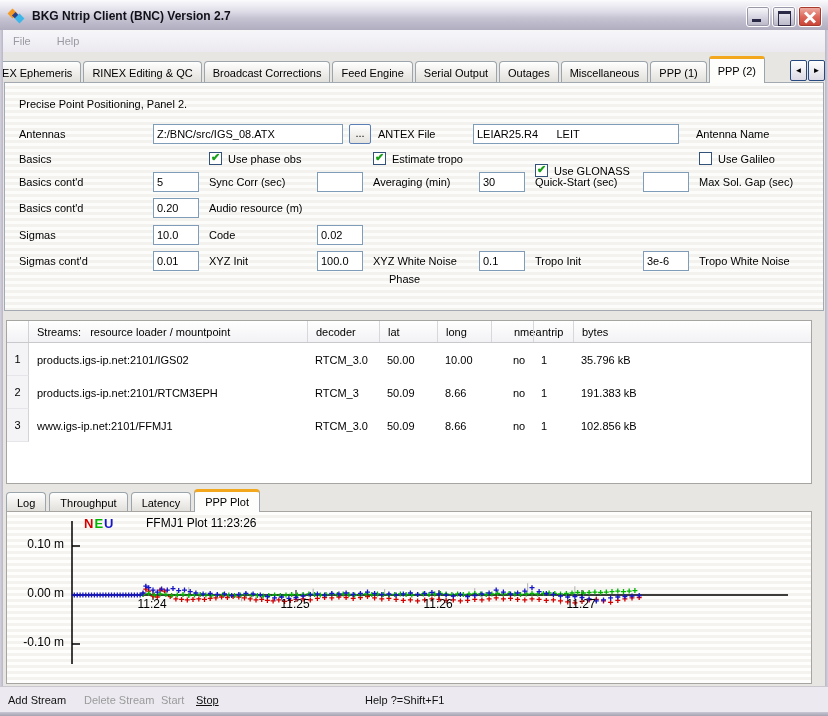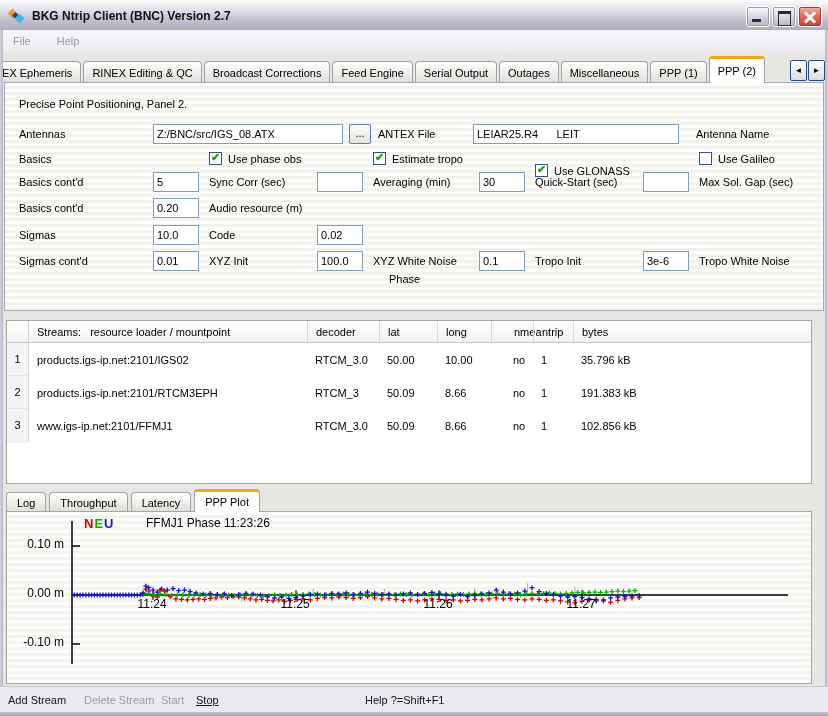--- a/index.html
+++ b/index.html
@@ -261,21 +261,21 @@
         <path d="M133.5 82.0M133.5 82.0H138.5M136.0 79.5V84.5M136.3 77.1M136.3 77.1H141.3M138.8 74.6V79.6M139.2 79.1M139.2 79.1H144.2M141.7 76.6V81.6M143.5 84.0M143.5 84.0H148.5M146.0 81.5V86.5M147.8 85.0M147.8 85.0H152.8M150.3 82.5V87.5M150.7 78.1M150.7 78.1H155.7M153.2 75.6V80.6M154.9 79.1M154.9 79.1H159.9M157.4 76.6V81.6M160.7 84.5M160.7 84.5H165.7M163.2 82.0V87.0M166.4 86.9M166.4 86.9H171.4M168.9 84.4V89.4M172.1 87.4M172.1 87.4H177.1M174.6 84.9V89.9M177.8 87.9M177.8 87.9H182.8M180.3 85.4V90.4M183.5 87.4M183.5 87.4H188.5M186.0 84.9V89.9M189.3 86.9M189.3 86.9H194.3M191.8 84.4V89.4M195 87.4M195.0 87.4H200.0M197.5 84.9V89.9M200.7 86.4M200.7 86.4H205.7M203.2 83.9V88.9M206.4 85.9M206.4 85.9H211.4M208.9 83.4V88.4M212.1 85.0M212.1 85.0H217.1M214.6 82.5V87.5M217.9 85.5M217.9 85.5H222.9M220.4 83.0V88.0M223.6 84.5M223.6 84.5H228.6M226.1 82.0V87.0M229.3 85.0M229.3 85.0H234.3M231.8 82.5V87.5M235 85.9M235.0 85.9H240.0M237.5 83.4V88.4M240.7 86.9M240.7 86.9H245.7M243.2 84.4V89.4M246.5 87.9M246.5 87.9H251.5M249.0 85.4V90.4M252.2 87.4M252.2 87.4H257.2M254.7 84.9V89.9M257.9 88.4M257.9 88.4H262.9M260.4 85.9V90.9M263.6 88.9M263.6 88.9H268.6M266.1 86.4V91.4M269.3 87.9M269.3 87.9H274.3M271.8 85.4V90.4M275.1 89.4M275.1 89.4H280.1M277.6 86.9V91.9M280.8 88.4M280.8 88.4H285.8M283.3 85.9V90.9M286.5 87.4M286.5 87.4H291.5M289.0 84.9V89.9M293.6 86.9M293.6 86.9H298.6M296.1 84.4V89.4M300.8 87.9M300.8 87.9H305.8M303.3 85.4V90.4M307.9 86.4M307.9 86.4H312.9M310.4 83.9V88.9M315.1 85.5M315.1 85.5H320.1M317.6 83.0V88.0M322.3 85.9M322.3 85.9H327.3M324.8 83.4V88.4M329.4 85.0M329.4 85.0H334.4M331.9 82.5V87.5M336.6 85.5M336.6 85.5H341.6M339.1 83.0V88.0M343.7 86.4M343.7 86.4H348.7M346.2 83.9V88.9M350.9 85.5M350.9 85.5H355.9M353.4 83.0V88.0M358 84.5M358.0 84.5H363.0M360.5 82.0V87.0M365.1 85.9M365.1 85.9H370.1M367.6 83.4V88.4M372.3 86.9M372.3 86.9H377.3M374.8 84.4V89.4M379.4 86.4M379.4 86.4H384.4M381.9 83.9V88.9M386.6 87.4M386.6 87.4H391.6M389.1 84.9V89.9M393.8 88.4M393.8 88.4H398.8M396.3 85.9V90.9M400.9 87.9M400.9 87.9H405.9M403.4 85.4V90.4M408.1 88.9M408.1 88.9H413.1M410.6 86.4V91.4M415.2 87.9M415.2 87.9H420.2M417.7 85.4V90.4M422.4 86.9M422.4 86.9H427.4M424.9 84.4V89.4M429.5 87.4M429.5 87.4H434.5M432.0 84.9V89.9M436.6 88.4M436.6 88.4H441.6M439.1 85.9V90.9M443.8 87.9M443.8 87.9H448.8M446.3 85.4V90.4M450.9 88.9M450.9 88.9H455.9M453.4 86.4V91.4M458.1 88.4M458.1 88.4H463.1M460.6 85.9V90.9M465.3 87.4M465.3 87.4H470.3M467.8 84.9V89.9M472.4 87.9M472.4 87.9H477.4M474.9 85.4V90.4M479.6 86.9M479.6 86.9H484.6M482.1 84.4V89.4M486.7 85.9M486.7 85.9H491.7M489.2 83.4V88.4M493.9 86.9M493.9 86.9H498.9M496.4 84.4V89.4M501 86.4M501.0 86.4H506.0M503.5 83.9V88.9M508.1 87.4M508.1 87.4H513.1M510.6 84.9V89.9M515.3 87.9M515.3 87.9H520.3M517.8 85.4V90.4M522.5 86.9M522.5 86.9H527.5M525.0 84.4V89.4M529.6 87.4M529.6 87.4H534.6M532.1 84.9V89.9M536.8 88.4M536.8 88.4H541.8M539.3 85.9V90.9M543.9 87.9M543.9 87.9H548.9M546.4 85.4V90.4M551 88.9M551.0 88.9H556.0M553.5 86.4V91.4M558.2 89.9M558.2 89.9H563.2M560.7 87.4V92.4M565.4 90.8M565.4 90.8H570.4M567.9 88.3V93.3M572.5 89.4M572.5 89.4H577.5M575.0 86.9V91.9M579.6 87.9M579.6 87.9H584.6M582.1 85.4V90.4M586.8 87.4M586.8 87.4H591.8M589.3 84.9V89.9M594 88.9M594.0 88.9H599.0M596.5 86.4V91.4M601.1 90.3M601.1 90.3H606.1M603.6 87.8V92.8M608.3 88.4M608.3 88.4H613.3M610.8 85.9V90.9M615.4 86.9M615.4 86.9H620.4M617.9 84.4V89.4M622.5 85.9M622.5 85.9H627.5M625.0 83.4V88.4M629.7 85.5M629.7 85.5H634.7M632.2 83.0V88.0" stroke="#d40000" stroke-width="1.3" fill="none"></path>
         <path d="M133.5 82.5M133.5 82.5H138.5M136.0 80.0V85.0M139.2 81.5M139.2 81.5H144.2M141.7 79.0V84.0M144.9 83.0M144.9 83.0H149.9M147.4 80.5V85.5M150.7 82.0M150.7 82.0H155.7M153.2 79.5V84.5M156.4 82.5M156.4 82.5H161.4M158.9 80.0V85.0M162.1 83.5M162.1 83.5H167.1M164.6 81.0V86.0M167.8 83.0M167.8 83.0H172.8M170.3 80.5V85.5M173.5 82.5M173.5 82.5H178.5M176.0 80.0V85.0M179.3 83.5M179.3 83.5H184.3M181.8 81.0V86.0M185 83.0M185.0 83.0H190.0M187.5 80.5V85.5M190.7 82.5M190.7 82.5H195.7M193.2 80.0V85.0M196.4 83.0M196.4 83.0H201.4M198.9 80.5V85.5M202.1 83.5M202.1 83.5H207.1M204.6 81.0V86.0M207.8 83.0M207.8 83.0H212.8M210.3 80.5V85.5M213.6 82.5M213.6 82.5H218.6M216.1 80.0V85.0M219.3 83.0M219.3 83.0H224.3M221.8 80.5V85.5M225 83.5M225.0 83.5H230.0M227.5 81.0V86.0M230.7 83.0M230.7 83.0H235.7M233.2 80.5V85.5M236.4 82.5M236.4 82.5H241.4M238.9 80.0V85.0M242.2 83.0M242.2 83.0H247.2M244.7 80.5V85.5M247.9 83.5M247.9 83.5H252.9M250.4 81.0V86.0M253.60000000000002 84.0M253.6 84.0H258.6M256.1 81.5V86.5M259.3 83.5M259.3 83.5H264.3M261.8 81.0V86.0M265.1 83.0M265.1 83.0H270.1M267.6 80.5V85.5M270.8 83.5M270.8 83.5H275.8M273.3 81.0V86.0M276.5 83.0M276.5 83.0H281.5M279.0 80.5V85.5M282.2 82.5M282.2 82.5H287.2M284.7 80.0V85.0M287.9 83.0M287.9 83.0H292.9M290.4 80.5V85.5M293.6 82.5M293.6 82.5H298.6M296.1 80.0V85.0M299.4 82.0M299.4 82.0H304.4M301.9 79.5V84.5M305.1 82.5M305.1 82.5H310.1M307.6 80.0V85.0M310.8 83.0M310.8 83.0H315.8M313.3 80.5V85.5M316.5 82.5M316.5 82.5H321.5M319.0 80.0V85.0M322.3 82.0M322.3 82.0H327.3M324.8 79.5V84.5M328 82.5M328.0 82.5H333.0M330.5 80.0V85.0M333.7 82.0M333.7 82.0H338.7M336.2 79.5V84.5M339.4 82.5M339.4 82.5H344.4M341.9 80.0V85.0M345.1 83.0M345.1 83.0H350.1M347.6 80.5V85.5M350.9 82.5M350.9 82.5H355.9M353.4 80.0V85.0M356.6 82.0M356.6 82.0H361.6M359.1 79.5V84.5M362.3 82.5M362.3 82.5H367.3M364.8 80.0V85.0M368 82.0M368.0 82.0H373.0M370.5 79.5V84.5M373.7 82.5M373.7 82.5H378.7M376.2 80.0V85.0M379.4 83.0M379.4 83.0H384.4M381.9 80.5V85.5M385.2 82.5M385.2 82.5H390.2M387.7 80.0V85.0M390.9 82.0M390.9 82.0H395.9M393.4 79.5V84.5M396.6 82.5M396.6 82.5H401.6M399.1 80.0V85.0M402.3 83.0M402.3 83.0H407.3M404.8 80.5V85.5M408.1 82.5M408.1 82.5H413.1M410.6 80.0V85.0M413.8 82.0M413.8 82.0H418.8M416.3 79.5V84.5M419.5 82.5M419.5 82.5H424.5M422.0 80.0V85.0M425.2 82.0M425.2 82.0H430.2M427.7 79.5V84.5M430.9 81.5M430.9 81.5H435.9M433.4 79.0V84.0M436.6 82.0M436.6 82.0H441.6M439.1 79.5V84.5M442.4 82.5M442.4 82.5H447.4M444.9 80.0V85.0M448.1 82.0M448.1 82.0H453.1M450.6 79.5V84.5M453.8 82.5M453.8 82.5H458.8M456.3 80.0V85.0M459.5 82.0M459.5 82.0H464.5M462.0 79.5V84.5M465.3 81.5M465.3 81.5H470.3M467.8 79.0V84.0M471 82.0M471.0 82.0H476.0M473.5 79.5V84.5M476.7 82.5M476.7 82.5H481.7M479.2 80.0V85.0M482.4 82.0M482.4 82.0H487.4M484.9 79.5V84.5M488.1 81.5M488.1 81.5H493.1M490.6 79.0V84.0M493.9 82.0M493.9 82.0H498.9M496.4 79.5V84.5M499.6 81.5M499.6 81.5H504.6M502.1 79.0V84.0M505.3 82.0M505.3 82.0H510.3M507.8 79.5V84.5M511 82.5M511.0 82.5H516.0M513.5 80.0V85.0M516.7 82.0M516.7 82.0H521.7M519.2 79.5V84.5M522.5 81.5M522.5 81.5H527.5M525.0 79.0V84.0M528.2 82.0M528.2 82.0H533.2M530.7 79.5V84.5M533.9 81.5M533.9 81.5H538.9M536.4 79.0V84.0M539.6 81.0M539.6 81.0H544.6M542.1 78.5V83.5M545.3 81.5M545.3 81.5H550.3M547.8 79.0V84.0M551 82.0M551.0 82.0H556.0M553.5 79.5V84.5M556.8 81.5M556.8 81.5H561.8M559.3 79.0V84.0M562.5 81.0M562.5 81.0H567.5M565.0 78.5V83.5M568.2 80.5M568.2 80.5H573.2M570.7 78.0V83.0M573.9 81.0M573.9 81.0H578.9M576.4 78.5V83.5M579.6 80.5M579.6 80.5H584.6M582.1 78.0V83.0M585.4 80.1M585.4 80.1H590.4M587.9 77.6V82.6M591.1 80.5M591.1 80.5H596.1M593.6 78.0V83.0M596.8 80.1M596.8 80.1H601.8M599.3 77.6V82.6M602.5 79.6M602.5 79.6H607.5M605.0 77.1V82.1M608.3 79.1M608.3 79.1H613.3M610.8 76.6V81.6M614 79.6M614.0 79.6H619.0M616.5 77.1V82.1M619.7 79.1M619.7 79.1H624.7M622.2 76.6V81.6M625.4 78.6M625.4 78.6H630.4M627.9 76.1V81.1" stroke="#00b400" stroke-width="1.3" fill="none"></path>
         <path d="M64.8 83.0M64.8 83.0H69.8M67.3 80.5V85.5M67.7 83.0M67.7 83.0H72.7M70.2 80.5V85.5M70.6 83.0M70.6 83.0H75.6M73.1 80.5V85.5M73.4 83.0M73.4 83.0H78.4M75.9 80.5V85.5M76.3 83.0M76.3 83.0H81.3M78.8 80.5V85.5M79.2 83.0M79.2 83.0H84.2M81.7 80.5V85.5M82 83.0M82.0 83.0H87.0M84.5 80.5V85.5M84.9 83.0M84.9 83.0H89.9M87.4 80.5V85.5M87.7 83.0M87.7 83.0H92.7M90.2 80.5V85.5M90.6 83.0M90.6 83.0H95.6M93.1 80.5V85.5M93.5 83.0M93.5 83.0H98.5M96.0 80.5V85.5M96.3 83.0M96.3 83.0H101.3M98.8 80.5V85.5M99.2 83.0M99.2 83.0H104.2M101.7 80.5V85.5M102 83.0M102.0 83.0H107.0M104.5 80.5V85.5M104.9 83.0M104.9 83.0H109.9M107.4 80.5V85.5M107.8 83.0M107.8 83.0H112.8M110.3 80.5V85.5M110.6 83.0M110.6 83.0H115.6M113.1 80.5V85.5M113.5 83.0M113.5 83.0H118.5M116.0 80.5V85.5M116.3 83.0M116.3 83.0H121.3M118.8 80.5V85.5M119.2 83.0M119.2 83.0H124.2M121.7 80.5V85.5M122 83.0M122.0 83.0H127.0M124.5 80.5V85.5M124.9 83.0M124.9 83.0H129.9M127.4 80.5V85.5M127.80000000000001 83.0M127.8 83.0H132.8M130.3 80.5V85.5M130.6 83.0M130.6 83.0H135.6M133.1 80.5V85.5M133.5 81.0M133.5 81.0H138.5M136.0 78.5V83.5M136.3 74.2M136.3 74.2H141.3M138.8 71.7V76.7M139.2 75.7M139.2 75.7H144.2M141.7 73.2V78.2M143.5 78.1M143.5 78.1H148.5M146.0 75.6V80.6M147.8 80.1M147.8 80.1H152.8M150.3 77.6V82.6M152.1 77.1M152.1 77.1H157.1M154.6 74.6V79.6M157.8 78.1M157.8 78.1H162.8M160.3 75.6V80.6M163.5 76.6M163.5 76.6H168.5M166.0 74.1V79.1M169.2 78.6M169.2 78.6H174.2M171.7 76.1V81.1M175 78.1M175.0 78.1H180.0M177.5 75.6V80.6M180.7 79.6M180.7 79.6H185.7M183.2 77.1V82.1M186.4 81.0M186.4 81.0H191.4M188.9 78.5V83.5M193.6 82.0M193.6 82.0H198.6M196.1 79.5V84.5M200.7 81.5M200.7 81.5H205.7M203.2 79.0V84.0M207.8 82.5M207.8 82.5H212.8M210.3 80.0V85.0M215 82.0M215.0 82.0H220.0M217.5 79.5V84.5M222.2 83.5M222.2 83.5H227.2M224.7 81.0V86.0M229.3 82.5M229.3 82.5H234.3M231.8 80.0V85.0M236.4 81.5M236.4 81.5H241.4M238.9 79.0V84.0M243.6 82.0M243.6 82.0H248.6M246.1 79.5V84.5M250.8 83.0M250.8 83.0H255.8M253.3 80.5V85.5M257.9 84.5M257.9 84.5H262.9M260.4 82.0V87.0M265.1 85.9M265.1 85.9H270.1M267.6 83.4V88.4M272.2 85.0M272.2 85.0H277.2M274.7 82.5V87.5M279.4 86.4M279.4 86.4H284.4M281.9 83.9V88.9M286.5 85.5M286.5 85.5H291.5M289.0 83.0V88.0M293.6 84.0M293.6 84.0H298.6M296.1 81.5V86.5M300.8 82.5M300.8 82.5H305.8M303.3 80.0V85.0M307.9 82.0M307.9 82.0H312.9M310.4 79.5V84.5M315.1 83.0M315.1 83.0H320.1M317.6 80.5V85.5M322.3 81.5M322.3 81.5H327.3M324.8 79.0V84.0M329.4 82.0M329.4 82.0H334.4M331.9 79.5V84.5M336.6 81.0M336.6 81.0H341.6M339.1 78.5V83.5M343.7 82.5M343.7 82.5H348.7M346.2 80.0V85.0M350.9 81.5M350.9 81.5H355.9M353.4 79.0V84.0M358 80.1M358.0 80.1H363.0M360.5 77.6V82.6M365.1 81.5M365.1 81.5H370.1M367.6 79.0V84.0M372.3 82.5M372.3 82.5H377.3M374.8 80.0V85.0M379.4 82.0M379.4 82.0H384.4M381.9 79.5V84.5M386.6 83.0M386.6 83.0H391.6M389.1 80.5V85.5M393.8 82.0M393.8 82.0H398.8M396.3 79.5V84.5M400.9 81.0M400.9 81.0H405.9M403.4 78.5V83.5M408.1 82.5M408.1 82.5H413.1M410.6 80.0V85.0M415.2 81.5M415.2 81.5H420.2M417.7 79.0V84.0M422.4 80.5M422.4 80.5H427.4M424.9 78.0V83.0M429.5 82.0M429.5 82.0H434.5M432.0 79.5V84.5M436.6 83.0M436.6 83.0H441.6M439.1 80.5V85.5M443.8 84.0M443.8 84.0H448.8M446.3 81.5V86.5M450.9 82.5M450.9 82.5H455.9M453.4 80.0V85.0M458.1 84.5M458.1 84.5H463.1M460.6 82.0V87.0M465.3 83.5M465.3 83.5H470.3M467.8 81.0V86.0M472.4 82.0M472.4 82.0H477.4M474.9 79.5V84.5M479.6 81.0M479.6 81.0H484.6M482.1 78.5V83.5M486.7 78.1M486.7 78.1H491.7M489.2 75.6V80.6M493.9 80.1M493.9 80.1H498.9M496.4 77.6V82.6M501 82.0M501.0 82.0H506.0M503.5 79.5V84.5M508.1 81.0M508.1 81.0H513.1M510.6 78.5V83.5M515.3 79.1M515.3 79.1H520.3M517.8 76.6V81.6M522.5 75.7M522.5 75.7H527.5M525.0 73.2V78.2M529.6 79.6M529.6 79.6H534.6M532.1 77.1V82.1M536.8 81.5M536.8 81.5H541.8M539.3 79.0V84.0M543.9 82.5M543.9 82.5H548.9M546.4 80.0V85.0M551 84.0M551.0 84.0H556.0M553.5 81.5V86.5M558.2 85.0M558.2 85.0H563.2M560.7 82.5V87.5M565.4 84.5M565.4 84.5H570.4M567.9 82.0V87.0M572.5 85.5M572.5 85.5H577.5M575.0 83.0V88.0M579.6 86.9M579.6 86.9H584.6M582.1 84.4V89.4M586.8 88.9M586.8 88.9H591.8M589.3 86.4V91.4M594 87.9M594.0 87.9H599.0M596.5 85.4V90.4M601.1 85.9M601.1 85.9H606.1M603.6 83.4V88.4M608.3 85.0M608.3 85.0H613.3M610.8 82.5V87.5M615.4 84.5M615.4 84.5H620.4M617.9 82.0V87.0M622.5 84.0M622.5 84.0H627.5M625.0 81.5V86.5M629.7 83.5M629.7 83.5H634.7M632.2 81.0V86.0" stroke="#1616c8" stroke-width="1.3" fill="none"></path>
       </svg>
   </div>
   <div class="legend" id="plot-legend">
       <span style="color: rgb(212, 0, 0);">N</span>
       <span style="color: rgb(0, 180, 0);">E</span>
       <span style="color: rgb(22, 22, 200);">U</span>
     </div>
-  <div class="plab" style="left:146px;top:516px;">FFMJ1 Phase 11:23:26</div>
+  <div class="plab" style="left:146px;top:516px;">FFMJ1 Plot 11:23:26</div>
   <div id="plot-labels">
       <div class="plab" style="left: 10px; top: 537px; width: 54px; text-align: right;">0.10 m</div>
       <div class="plab" style="left: 10px; top: 586px; width: 54px; text-align: right;">0.00 m</div>
       <div class="plab" style="left: 10px; top: 635px; width: 54px; text-align: right;">-0.10 m</div>
       <div class="plab" style="left: 127px; top: 597px; width: 50px; text-align: center;">11:24</div>
       <div class="plab" style="left: 270px; top: 597px; width: 50px; text-align: center;">11:25</div>
       <div class="plab" style="left: 413px; top: 597px; width: 50px; text-align: center;">11:26</div>
       <div class="plab" style="left: 556px; top: 597px; width: 50px; text-align: center;">11:27</div>
     </div>
 

